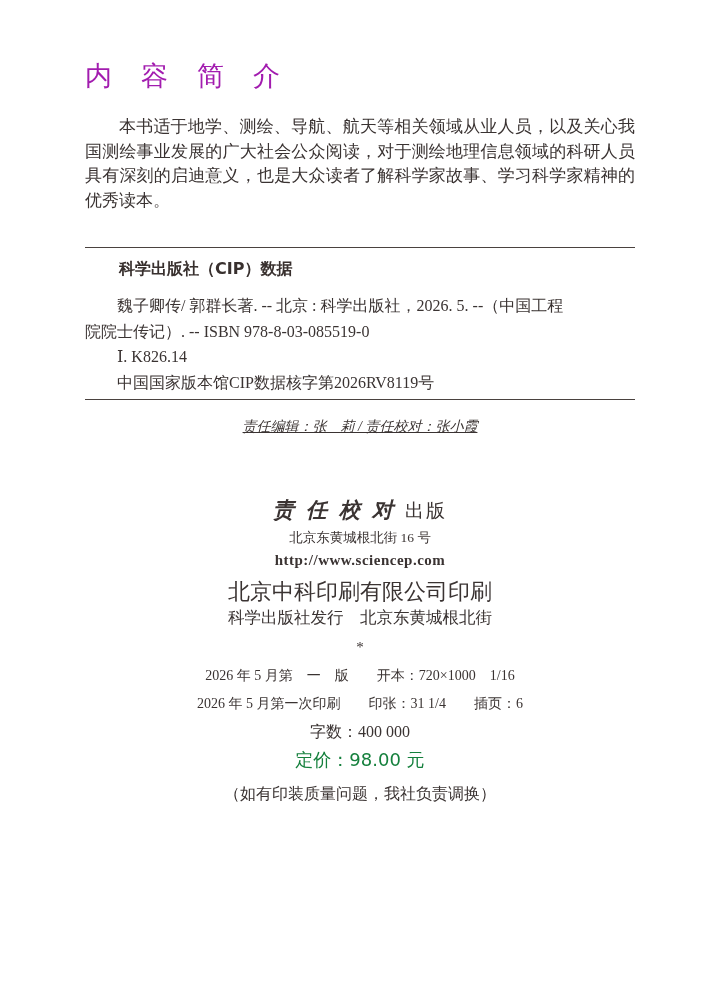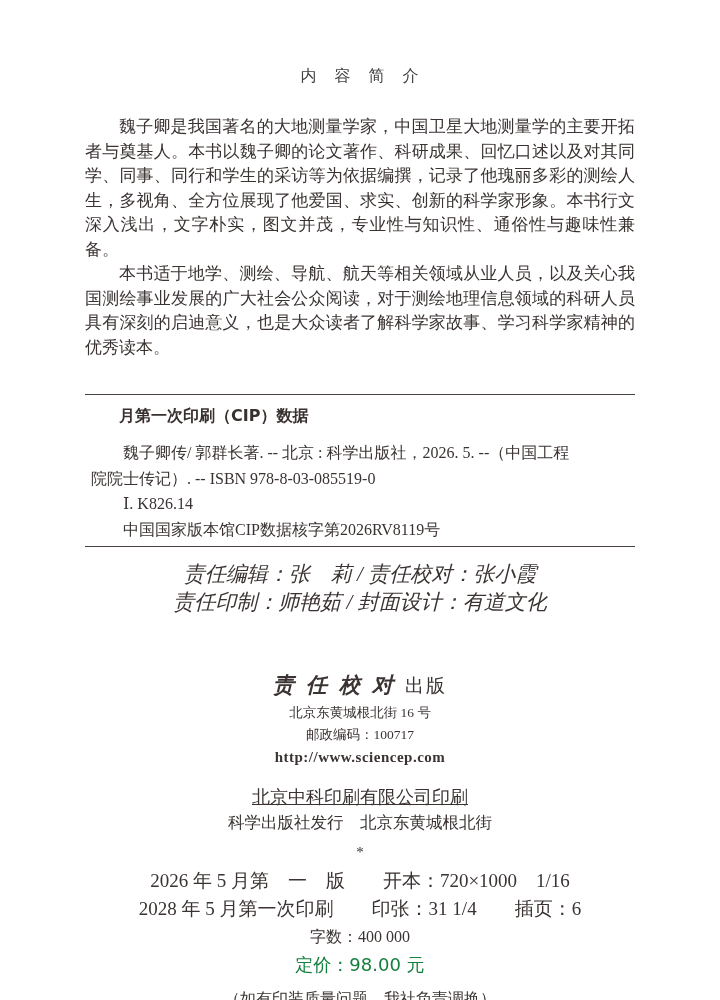--- a/index.html
+++ b/index.html
@@ -7,27 +7,26 @@
   body {
     width: 720px; height: 1000px;
     font-family: "Liberation Serif", "DejaVu Serif", serif;
     color: #3a3332;
     overflow: hidden;
   }
   .page { width: 720px; height: 1000px; padding: 64px 85px 0 85px; }
 
   
   .abstract-title {
-    text-align: center;
     font-family: "DejaVu Sans", "Liberation Sans", sans-serif;
     font-weight: 500;
-    font-size: 16px;
+    font-size: 27px;
     line-height: 24px;
     letter-spacing: 1px;
-    color: #404040;
+    color: #a21caf;
   }
 
   
   .intro { margin-top: 27px; }
   .intro p {
     font-size: 17px;
     line-height: 24.5px;
     text-align: justify;
     text-indent: 2em;
     color: #3a3332;
@@ -37,103 +36,101 @@
   .cip { margin-top: 34px; }
   .rule { border: none; border-top: 1.6px solid #4a423f; height: 0; }
   .cip-heading {
     margin: 10px 0 0 34px;
     font-family: "DejaVu Sans", "Liberation Sans", sans-serif;
     font-weight: 700;
     font-size: 16px;
     line-height: 22px;
     color: #38302e;
   }
-  .cip-lines { margin-top: 13px; margin-bottom: 4px; margin-left: 6px; }
+  .cip-lines { margin-top: 13px; margin-bottom: 4px; }
   .cip-line { font-size: 16px; line-height: 25.5px; text-align: left; }
   .cip-line.indent { text-indent: 2em; }
 
   
   .staff { margin-top: 13px; text-align: center; }
   .staff p {
     font-style: italic;
-    font-size: 21px;
+    font-size: 14px;
     line-height: 28px;
     color: #3a3332;
+    text-decoration: underline;
   }
 
   
   .imprint { margin-top: 56px; text-align: center; }
   .brand-line { line-height: 26px; }
   .brand-script {
     font-style: italic;
     font-weight: 700;
     font-size: 21px;
     letter-spacing: 12px;
   }
   .brand-suffix { font-size: 19px; letter-spacing: 2px; margin-top: 19px; }
   .addr { font-size: 13.5px; line-height: 22px; margin-top: 2px; }
   .postcode { font-size: 13.5px; line-height: 22px; }
   .website { font-size: 15px; line-height: 22px; font-weight: 700; letter-spacing: 0.5px; }
-  .printer { font-size: 18px; line-height: 26px; margin-top: 16px; text-decoration: underline; }
+  .printer { font-size: 22px; line-height: 26px; margin-top: 8px; }
   .distributor { font-size: 16.5px; line-height: 26px; }
   .asterisk { font-size: 15px; line-height: 18px; margin-top: 7px; }
 
   
   .edition { margin-top: 6px; text-align: center; }
-  .edition-line { font-size: 19px; line-height: 28px; }
+  .edition-line { font-size: 14px; line-height: 28px; }
   .word-count { font-size: 16px; line-height: 27px; }
   .price {
     font-family: "DejaVu Sans", "Liberation Sans", sans-serif;
     font-size: 18px;
     line-height: 29px;
     font-weight: 500;
     color: #15803d;
   }
   .exchange-note { font-size: 16px; line-height: 26px; margin-top: 7px; }
 </style>
 </head>
 <body>
 
 <div class="page">
 
   <h1 class="abstract-title">内　容　简　介</h1>
 
   <div class="intro">
-    <p>魏子卿是我国著名的大地测量学家，中国卫星大地测量学的主要开拓者与奠基人。本书以魏子卿的论文著作、科研成果、回忆口述以及对其同学、同事、同行和学生的采访等为依据编撰，记录了他瑰丽多彩的测绘人生，多视角、全方位展现了他爱国、求实、创新的科学家形象。本书行文深入浅出，文字朴实，图文并茂，专业性与知识性、通俗性与趣味性兼备。</p>
     <p>本书适于地学、测绘、导航、航天等相关领域从业人员，以及关心我国测绘事业发展的广大社会公众阅读，对于测绘地理信息领域的科研人员具有深刻的启迪意义，也是大众读者了解科学家故事、学习科学家精神的优秀读本。</p>
   </div>
 
   <div class="cip">
     <hr class="rule">
-    <p class="cip-heading">月第一次印刷（CIP）数据</p>
+    <p class="cip-heading">科学出版社（CIP）数据</p>
     <div class="cip-lines">
       <p class="cip-line indent">魏子卿传/ 郭群长著. -- 北京 : 科学出版社，2026. 5. --（中国工程</p>
       <p class="cip-line">院院士传记）. -- ISBN 978-8-03-085519-0</p>
       <p class="cip-line indent">Ⅰ. K826.14</p>
       <p class="cip-line indent">中国国家版本馆CIP数据核字第2026RV8119号</p>
     </div>
     <hr class="rule">
   </div>
 
   <div class="staff">
     <p>责任编辑：张　莉 / 责任校对：张小霞</p>
-    <p>责任印制：师艳茹 / 封面设计：有道文化</p>
   </div>
 
   <div class="imprint">
     <p class="brand-line"><span class="brand-script">责任校对</span><span class="brand-suffix">出版</span></p>
     <p class="addr">北京东黄城根北街 16 号</p>
-    <p class="postcode">邮政编码：100717</p>
     <p class="website">http://www.sciencep.com</p>
     <p class="printer">北京中科印刷有限公司印刷</p>
     <p class="distributor">科学出版社发行　北京东黄城根北街</p>
     <p class="asterisk">*</p>
   </div>
 
   <div class="edition">
     <p class="edition-line">2026 年 5 月第　一　版　　开本：720×1000　1/16</p>
-    <p class="edition-line">2028 年 5 月第一次印刷　　印张：31 1/4　　插页：6</p>
+    <p class="edition-line">2026 年 5 月第一次印刷　　印张：31 1/4　　插页：6</p>
     <p class="word-count">字数：400 000</p>
     <p class="price">定价：98.00 元</p>
     <p class="exchange-note">（如有印装质量问题，我社负责调换）</p>
   </div>
 
 </div>
 
 </body></html>

